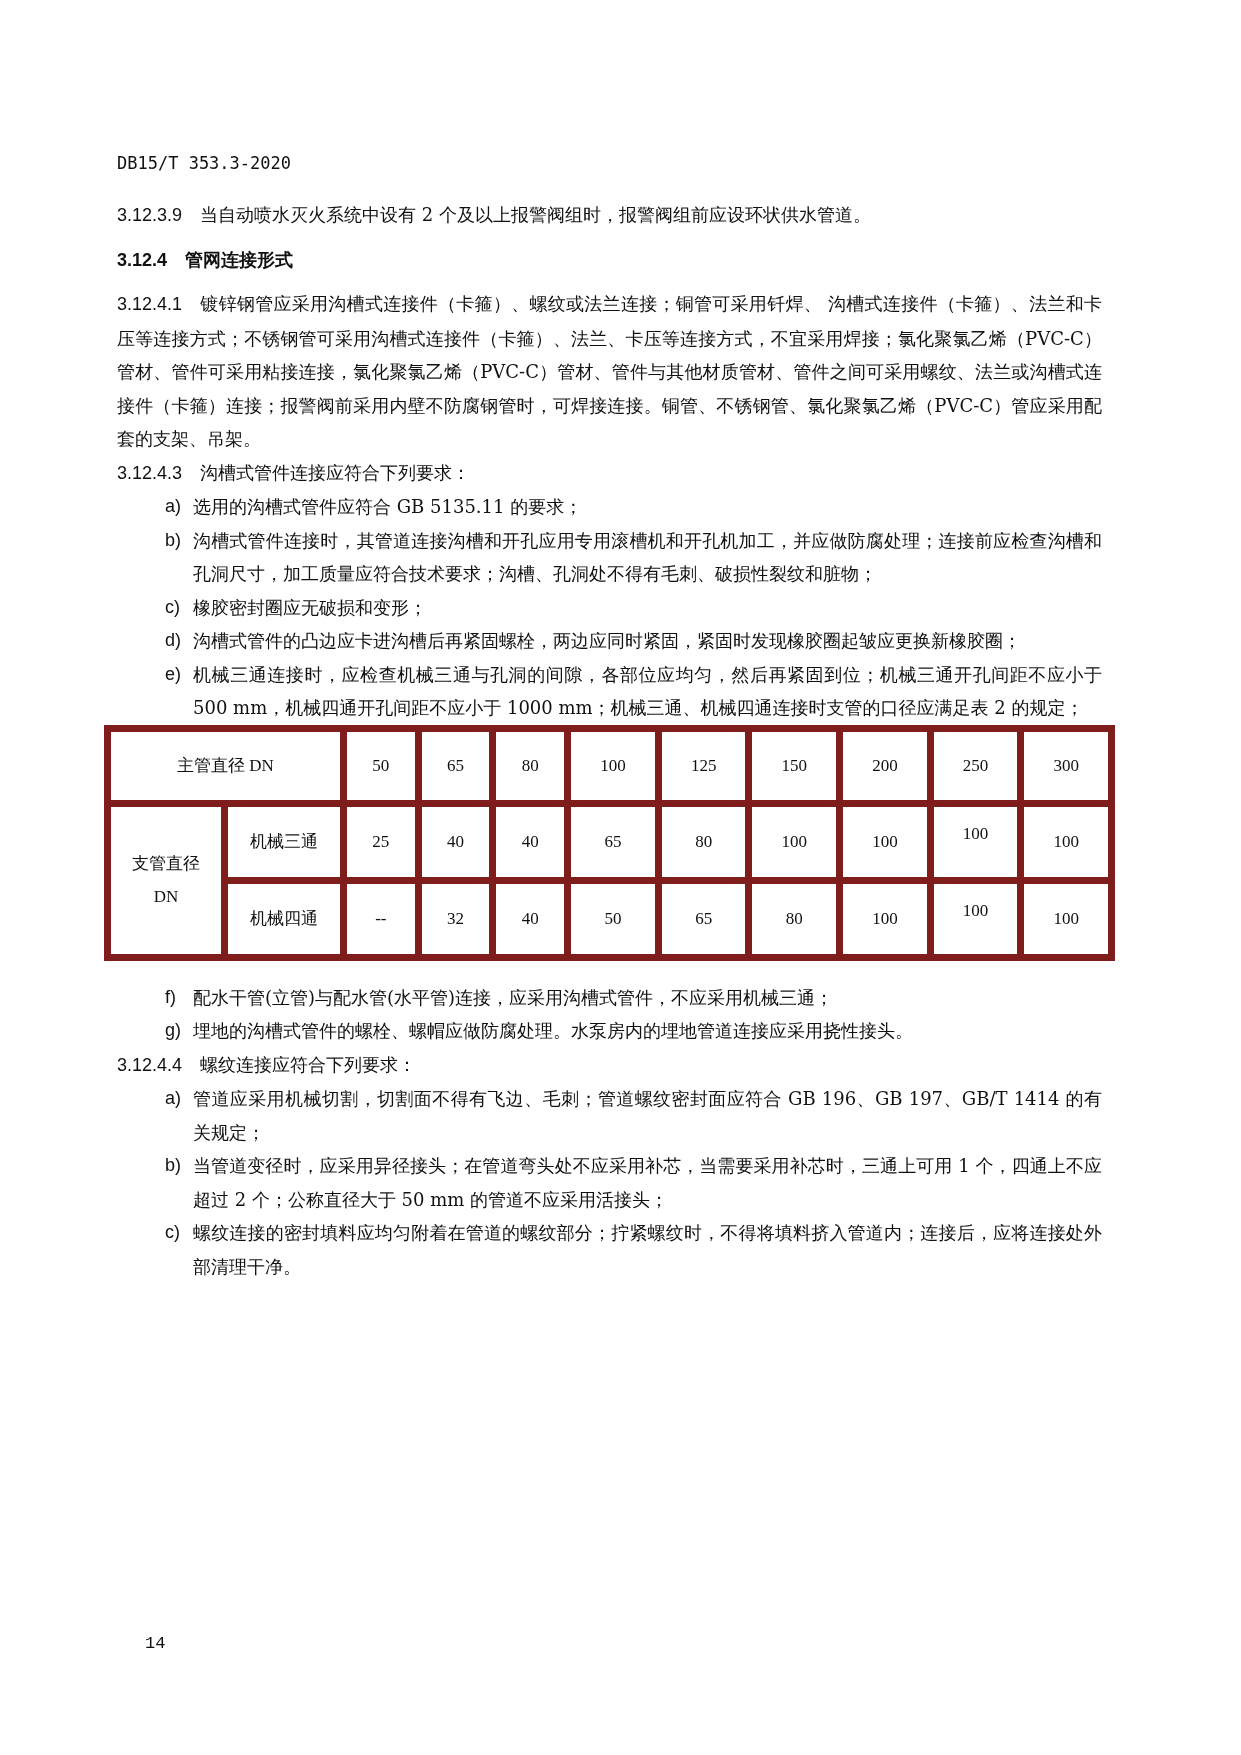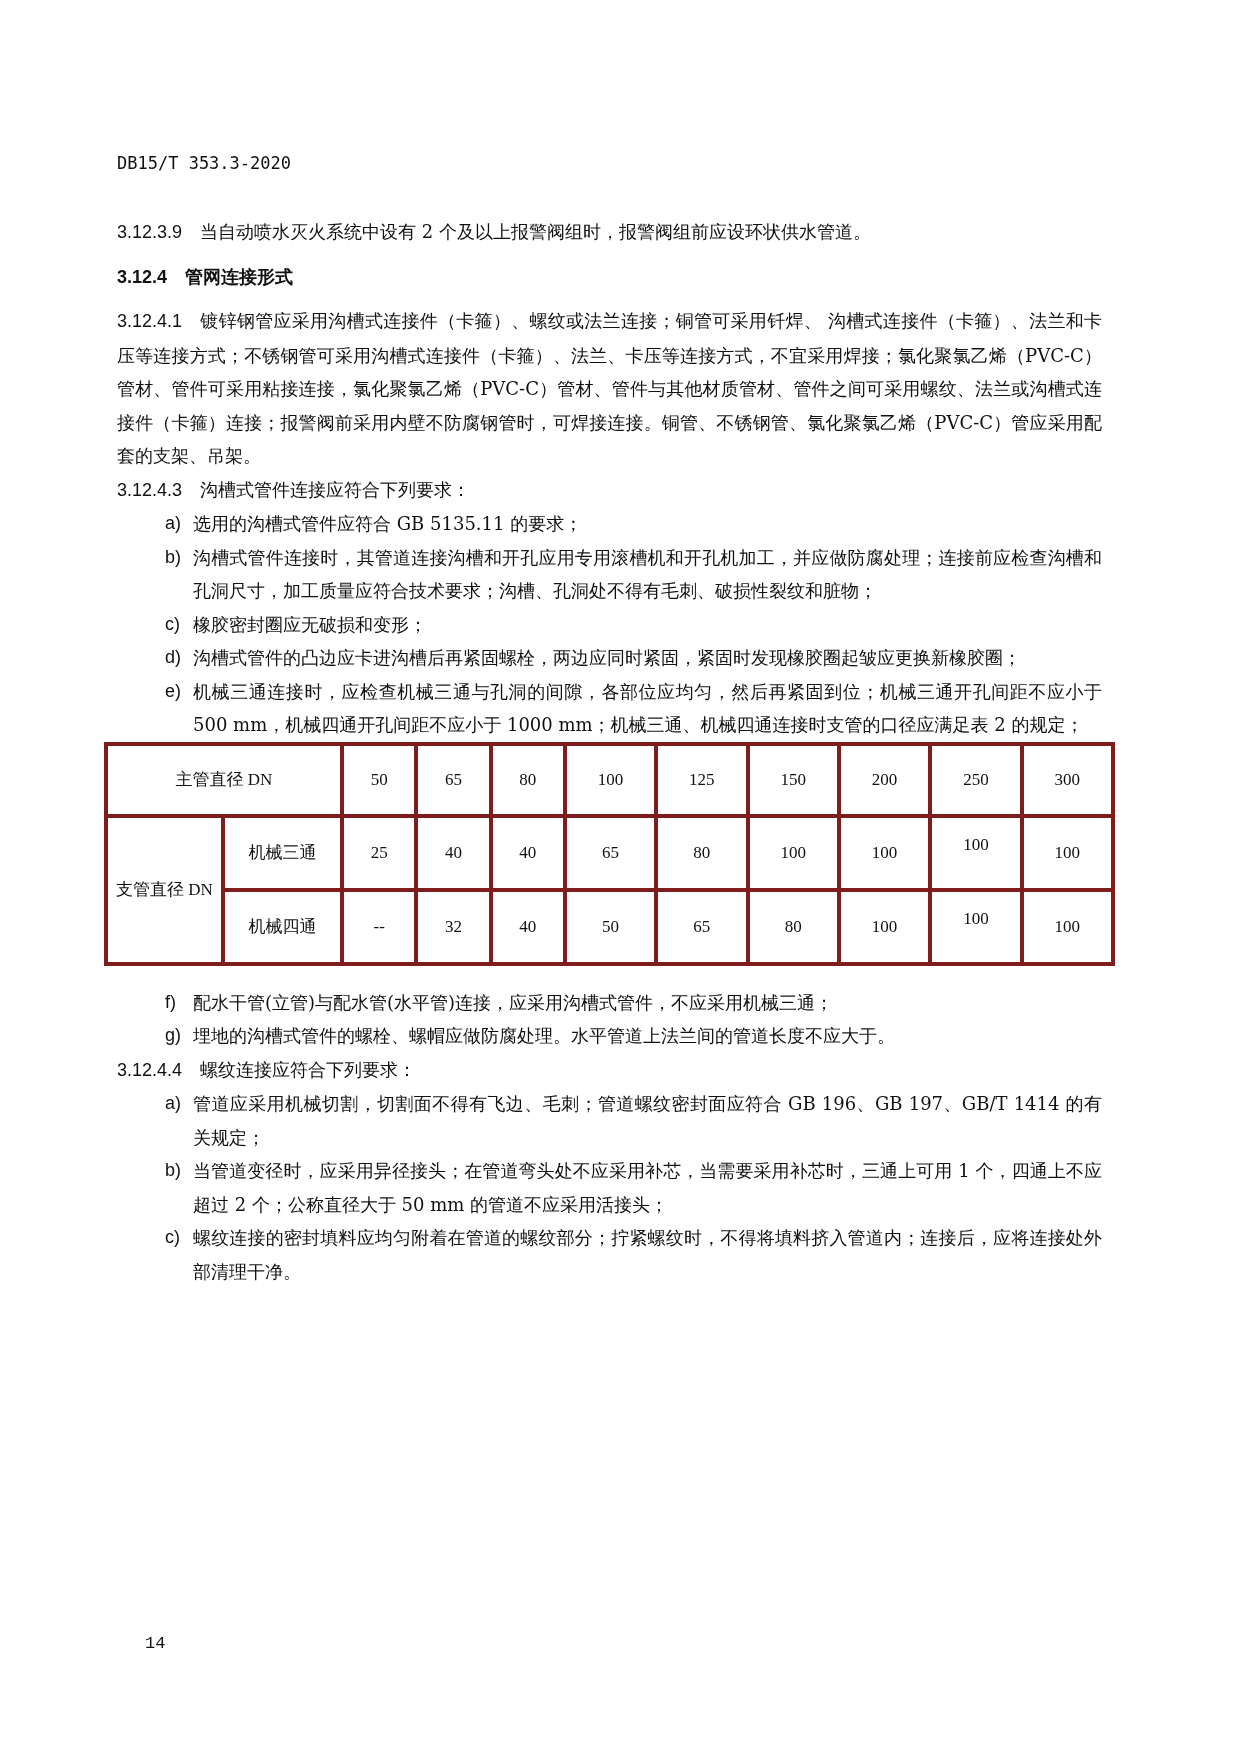--- a/index.html
+++ b/index.html
@@ -1,29 +1,29 @@
 <!DOCTYPE html>
 <html><head>
 <meta charset="utf-8">
 <style>
   html, body { margin: 0; padding: 0; background: #ffffff; }
   body { width: 1241px; height: 1755px; position: relative; overflow: hidden;
          font-family: "DejaVu Serif", "Liberation Serif", serif; color: #111; }
   .page { position: absolute; left: 0; top: 0; width: 1241px; height: 1298px; }
   .header { position: absolute; left: 117px; top: 153px; font-family: "DejaVu Sans Mono", "Liberation Mono", monospace; font-size: 17px; letter-spacing: 0px; }
-  .content { position: absolute; left: 117px; top: 215px; width: 985px; font-size: 18px; line-height: 33.5px; }
+  .content { position: absolute; left: 117px; top: 198px; width: 985px; font-size: 18px; line-height: 33.5px; }
   .para { margin: 0; text-align: justify; }
   .clause-num { display: inline-block; margin-right: 18px; font-family: "Liberation Sans", sans-serif; }
   .sec-title { font-family: "DejaVu Sans", sans-serif; font-weight: bold; }
   .gap { height: 10px; }
   .item { position: relative; padding-left: 76px; text-align: justify; margin: 0; }
   .item .mark { position: absolute; left: 48px; top: 0; font-family: "Liberation Sans", sans-serif; }
   .table-caption { text-align: center; font-family: "DejaVu Sans", sans-serif; font-weight: bold; font-size: 17px; margin: 16px 0 18px 0; }
   table.spec { position: relative; left: -13px; width: 1011px; border-collapse: collapse; border: 2px solid #222; font-size: 17px; }
-  table.spec td { border: 4px solid #7f1d1d; text-align: center; height: 52px; padding: 8px; font-family: "Liberation Serif", "DejaVu Serif", serif; }
+  table.spec td { border: 7px solid #7f1d1d; text-align: center; height: 52px; padding: 8px; font-family: "Liberation Serif", "DejaVu Serif", serif; }
   table.spec td.raised { vertical-align: top; padding-top: 10px; }
   .after-table { margin-top: 20px; }
   .page-number { position: absolute; left: 145px; top: 1634px; font-size: 17px; font-family: Liberation Mono, monospace; }
 </style>
 </head>
 <body>
 
 <div class="page">
 
   <div class="header">DB15/T 353.3-2020</div>
@@ -103,21 +103,21 @@
         <td>80</td>
         <td>100</td>
         <td class="raised">100</td>
         <td>100</td>
       </tr>
     </tbody>
       </table>
 
     <div class="after-table"></div>
     <p class="item"><span class="mark">f)</span><span>配水干管(立管)与配水管(水平管)连接，应采用沟槽式管件，不应采用机械三通；</span></p>
-    <p class="item"><span class="mark">g)</span><span>埋地的沟槽式管件的螺栓、螺帽应做防腐处理。水平管道上法兰间的管道长度不应大于。</span></p>
+    <p class="item"><span class="mark">g)</span><span>埋地的沟槽式管件的螺栓、螺帽应做防腐处理。水泵房内的埋地管道连接应采用挠性接头。</span></p>
 
     <p class="para">
       <span class="clause-num">3.12.4.4</span><span>螺纹连接应符合下列要求：</span>
     </p>
     <p class="item"><span class="mark">a)</span><span>管道应采用机械切割，切割面不得有飞边、毛刺；管道螺纹密封面应符合 GB 196、GB 197、GB/T 1414 的有关规定；</span></p>
     <p class="item"><span class="mark">b)</span><span>当管道变径时，应采用异径接头；在管道弯头处不应采用补芯，当需要采用补芯时，三通上可用 1 个，四通上不应超过 2 个；公称直径大于 50 mm 的管道不应采用活接头；</span></p>
     <p class="item"><span class="mark">c)</span><span>螺纹连接的密封填料应均匀附着在管道的螺纹部分；拧紧螺纹时，不得将填料挤入管道内；连接后，应将连接处外部清理干净。</span></p>
 
   </div>
 

